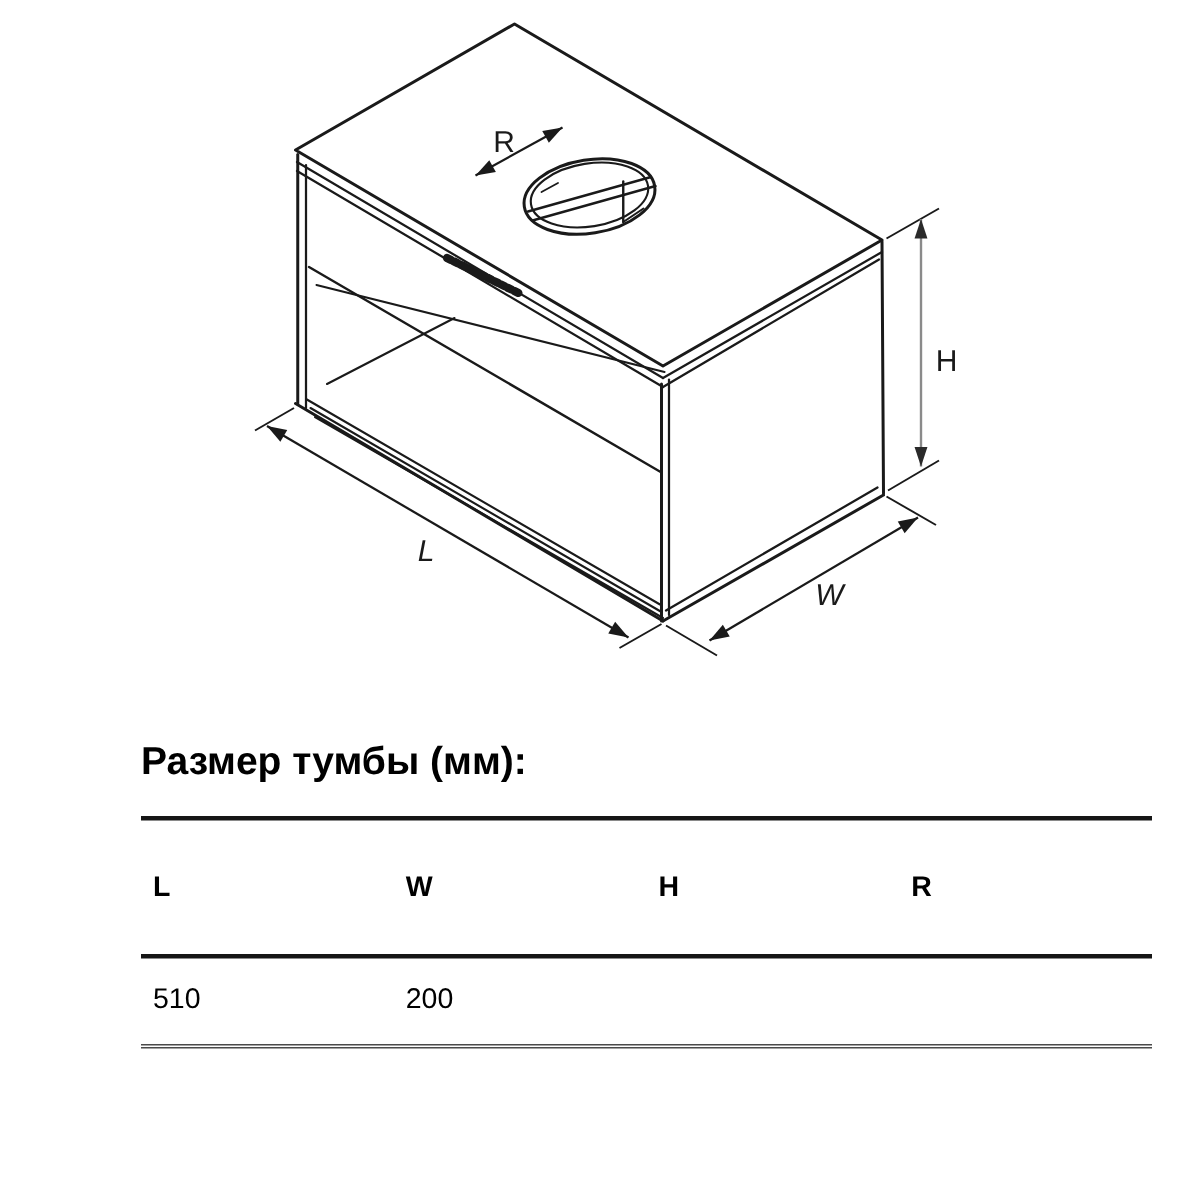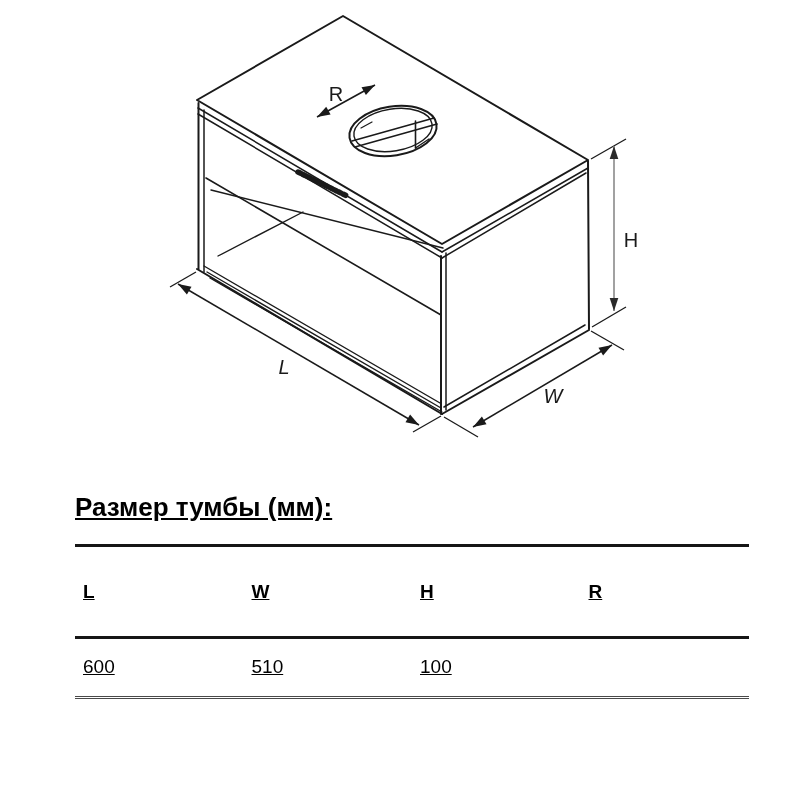--- a/index.html
+++ b/index.html
@@ -1,19 +1,19 @@
 <!DOCTYPE html>
 <html><head>
 <meta charset="utf-8">
 <style>
   html,body{margin:0;padding:0;background:#ffffff;}
   .stage{position:relative;width:800px;height:800px;background:#fff;overflow:hidden;
          font-family:"Liberation Sans",sans-serif;color:#000;}
   .drawing{display:block;}
-  .spec{margin:0 0 0 75px;width:674px;text-decoration:underline;}
+  .spec{margin:0 0 0 94px;width:674px;}
   .spec-title{font-size:26px;font-weight:bold;margin:2px 0 21px 0;color:#000;letter-spacing:0;}
   .rule-thick{border:none;border-top:3px solid #161616;margin:0;height:0;}
   .rule-thin{border:none;border-top:3px double #4a4a4a;margin:0;height:0;}
   .spec-row{display:grid;grid-template-columns:repeat(4,1fr);}
   .spec-row.header .cell{font-weight:bold;padding:34px 4px 33px 8px;font-size:19px;line-height:22px;}
   .spec-row.values .cell{padding:17px 4px 18px 8px;font-size:19px;line-height:22px;}
   .dim-label{font-size:20px;fill:#1a1a1a;}
   .dim-label.it{font-style:italic;}
 </style>
 </head>
@@ -105,21 +105,20 @@
     <div class="spec-row header">
       <div class="cell">L</div>
       <div class="cell">W</div>
       <div class="cell">H</div>
       <div class="cell">R</div>
     </div>
 
     <div class="rule-thick"></div>
 
     <div class="spec-row values">
-      <div class="cell">600</div>
       <div class="cell">510</div>
-      <div class="cell">100</div>
+      <div class="cell">200</div>
     </div>
 
     <div class="rule-thin"></div>
   </section>
 
 </div>
 
 </body></html>

